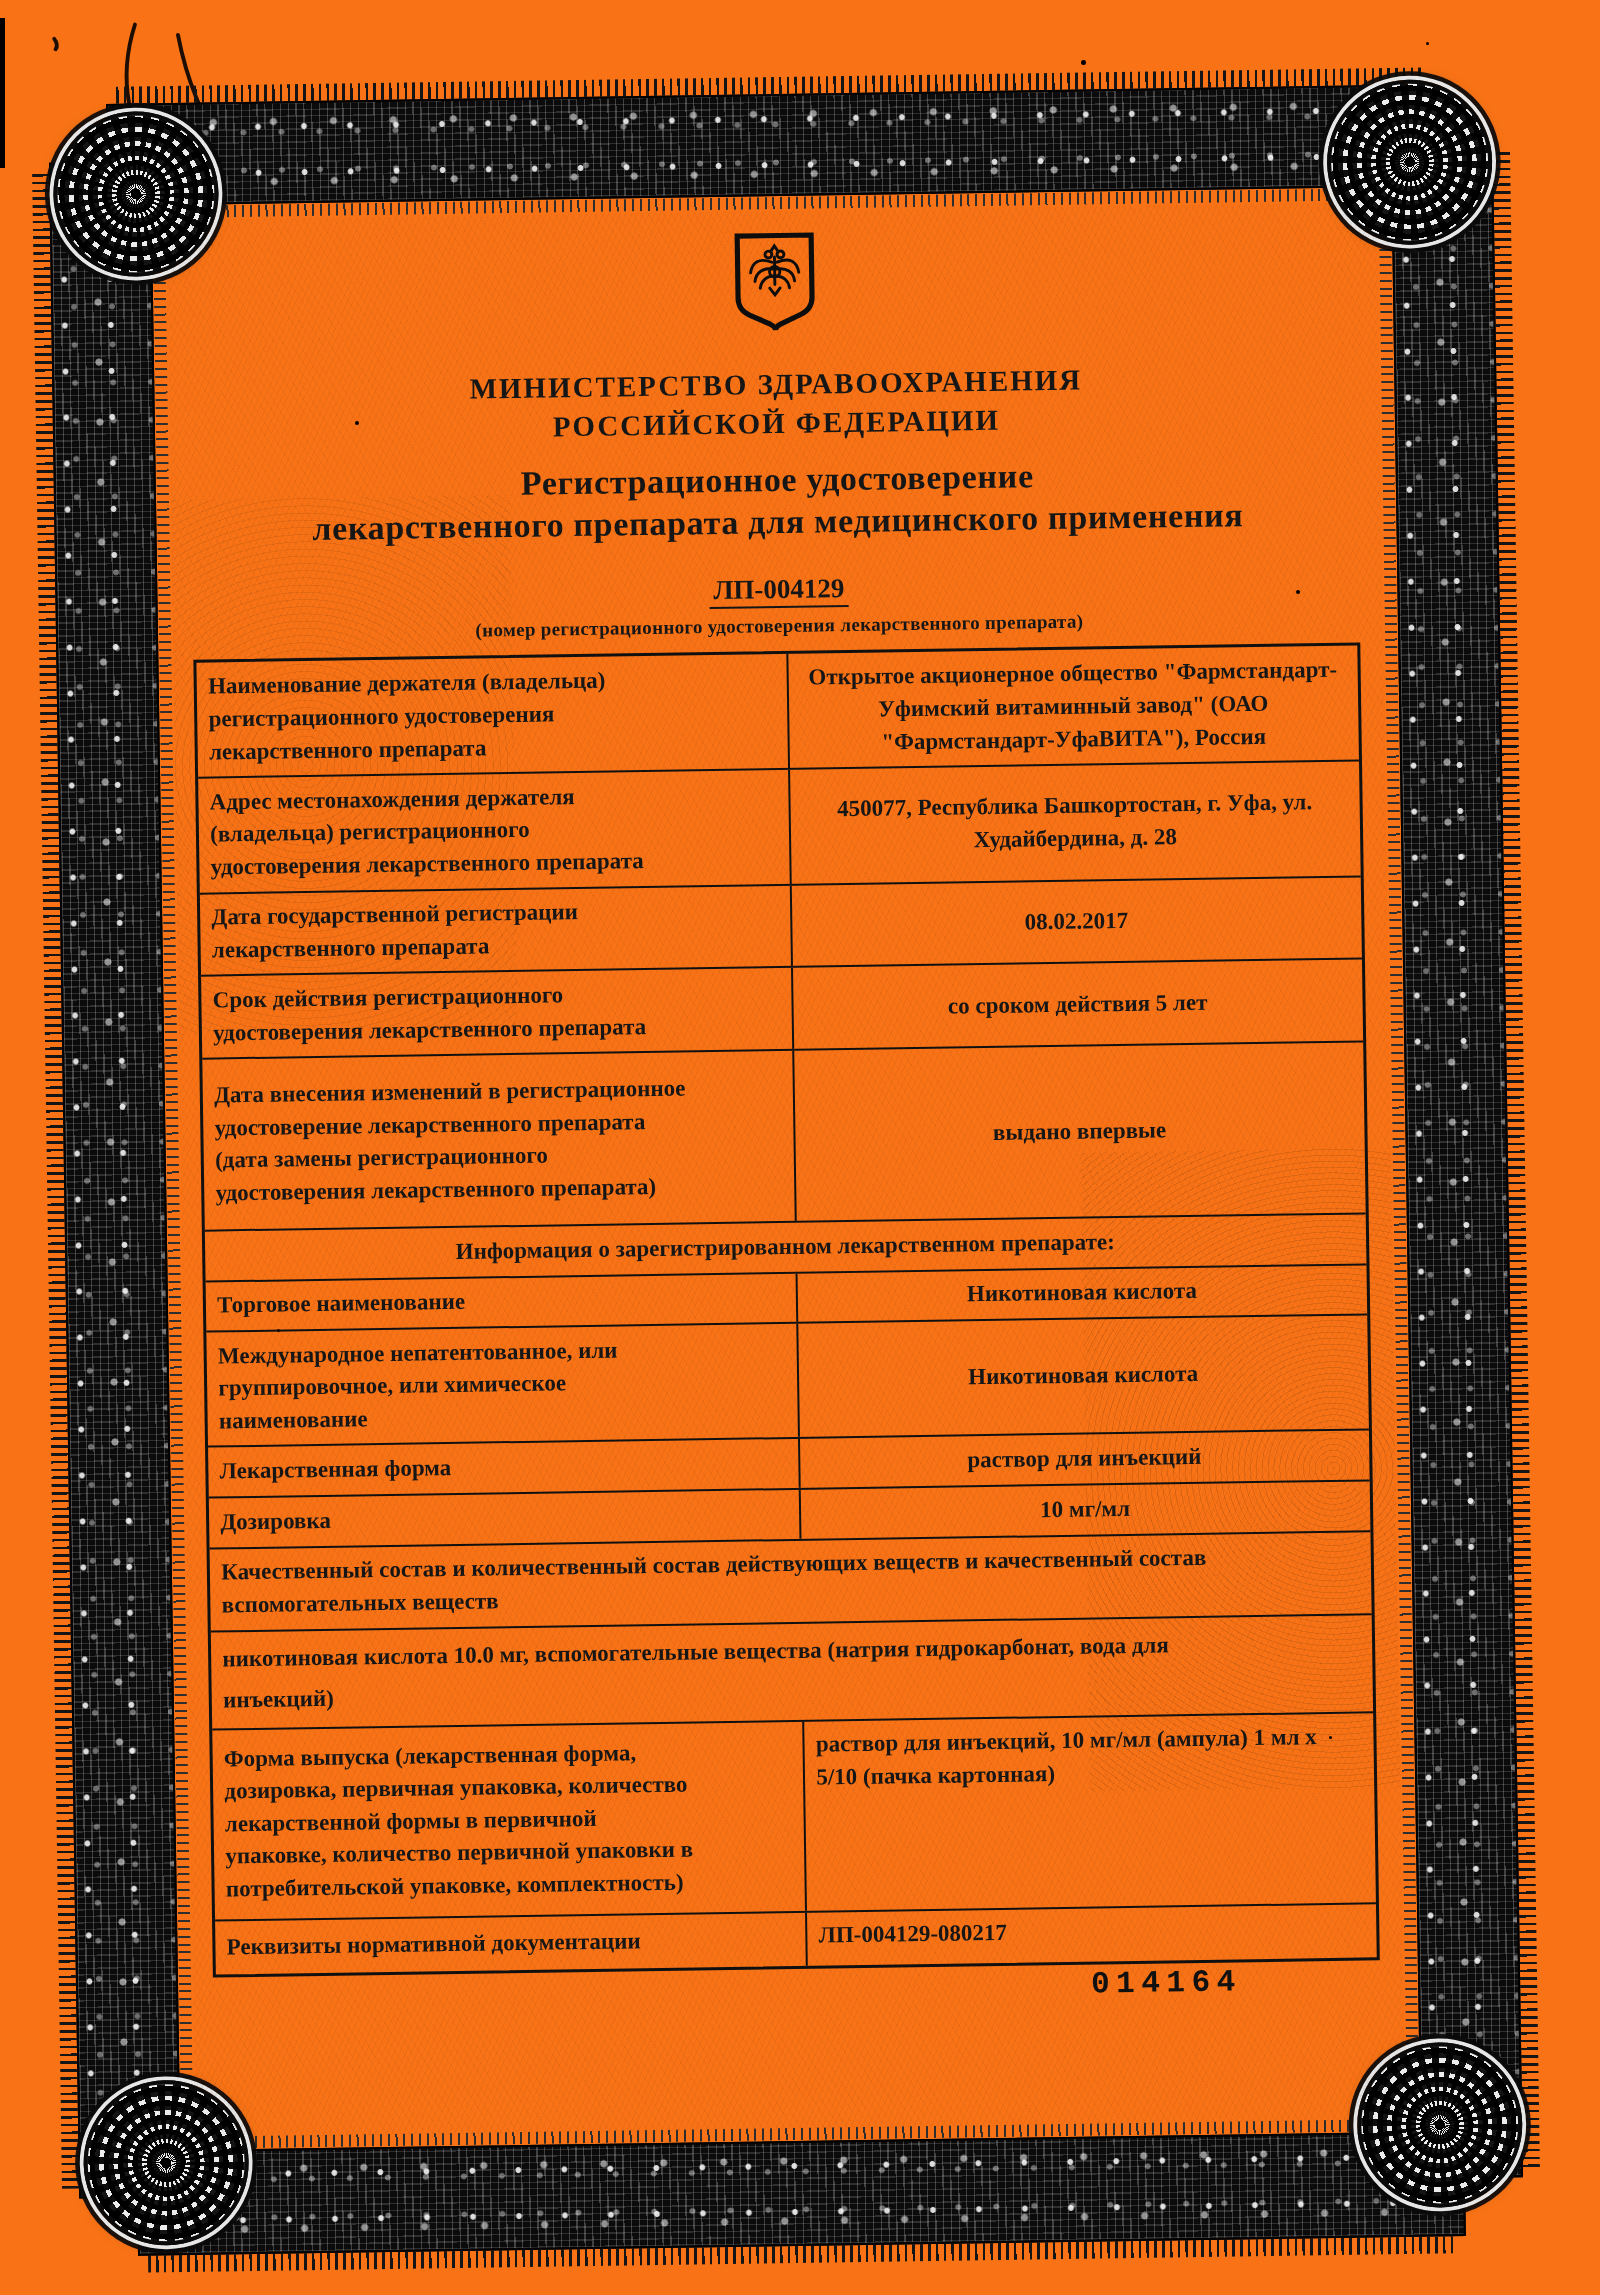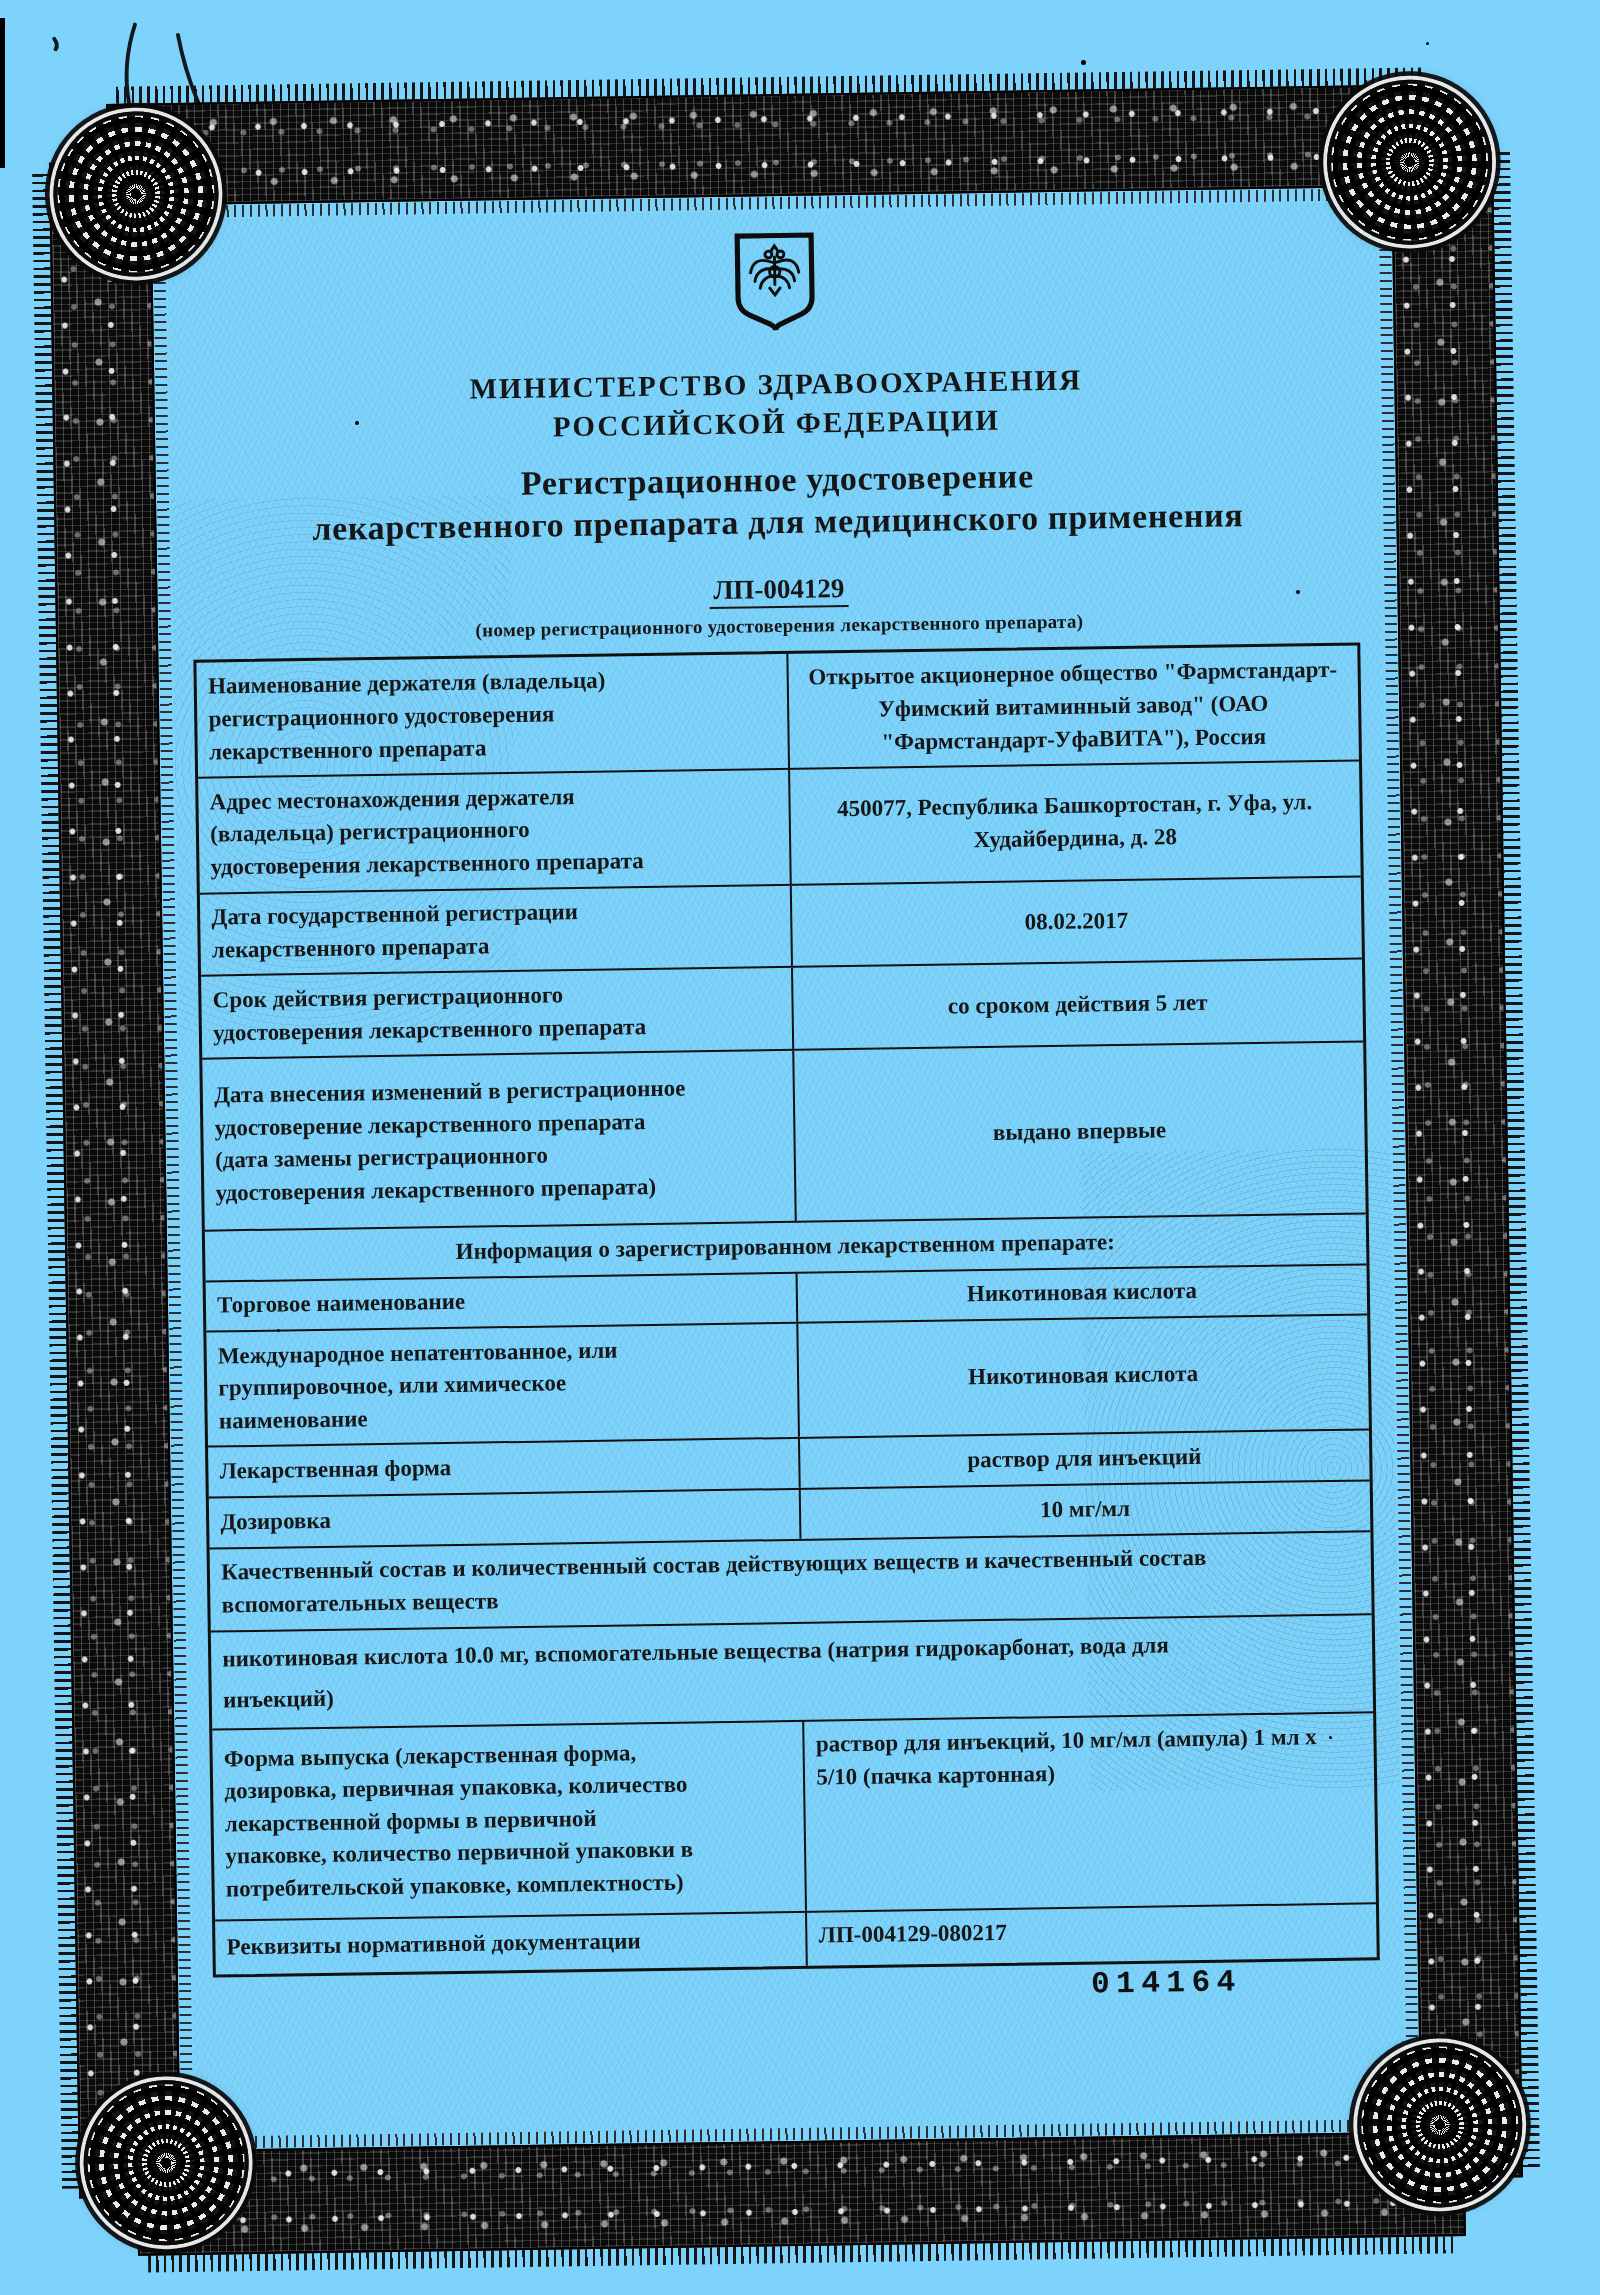--- a/index.html
+++ b/index.html
@@ -1,16 +1,16 @@
 <!DOCTYPE html>
 <html style="font-size:10.4px"><head>
 <meta charset="utf-8">
 <style>
   html,body{margin:0;padding:0;background:#fff;}
-  .page{position:relative;width:1600px;height:2295px;background:#7dd3fc;overflow:hidden;
+  .page{position:relative;width:1600px;height:2295px;background:#f97316;overflow:hidden;
         font-family:"Liberation Serif", serif;color:#161616;}
 
   
   .edge-sliver{position:absolute;left:0;top:18px;width:4.6px;height:150px;background:#000;}
   .speck{position:absolute;background:#000;border-radius:50%;}
 
   
   .certificate{position:absolute;left:47px;top:77px;width:1478px;height:2186px;
                transform:rotate(-0.85deg);transform-origin:50% 50%;}
 

